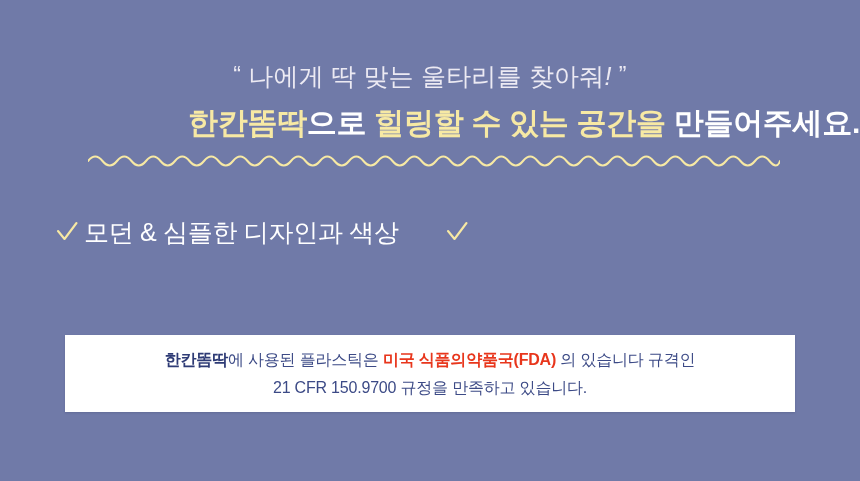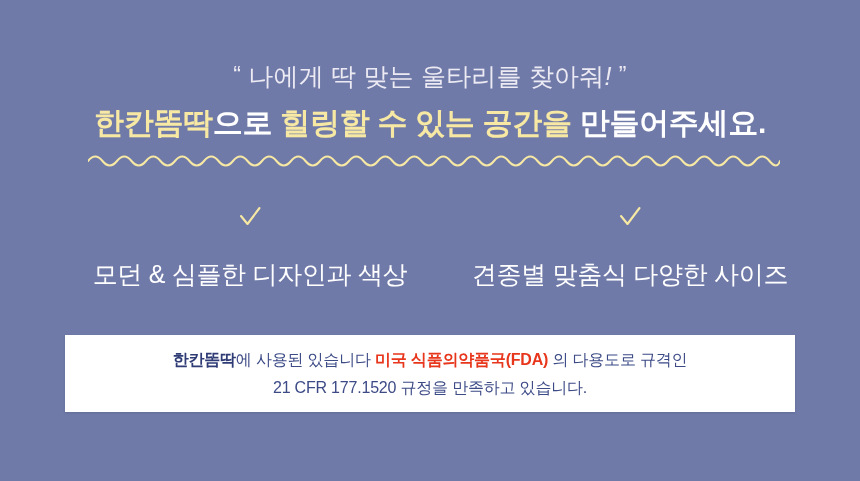--- a/index.html
+++ b/index.html
@@ -45,21 +45,21 @@
     font-style: italic;
     font-weight: 500;
   }
 
   
   .headline {
     position: absolute;
     top: 103px;
     left: 0;
     width: 860px;
-    text-align: center;
+    text-align: right;
     font-size: 30px;
     line-height: 40px;
     font-weight: 700;
     letter-spacing: -0.3px;
     white-space: nowrap;
   }
   .hl-yellow { color: #f7e9a4; }
   .hl-white  { color: #ffffff; }
 
   
@@ -79,22 +79,21 @@
     left: 55px;
     width: 760px;
     display: grid;
     grid-template-columns: 390px 370px;
     grid-auto-rows: 53px;
     row-gap: 0px;
   }
   .feature-item {
     display: flex;
     align-items: center;
-    gap: 30px;
-    flex-direction: column;
+    gap: 5px;
   }
   .check-icon {
     display: inline-block;
     width: 24px;
     height: 24px;
     flex: 0 0 24px;
   }
   .check-icon svg { display: block; }
   .feature-label {
     font-size: 25px;
@@ -172,27 +171,26 @@
       </span>
       <span class="feature-label">모던 &amp; 심플한 디자인과 색상</span>
     </div>
 
     <div class="feature-item">
       <span class="check-icon">
         <svg width="24" height="24" viewBox="0 0 24 24" fill="none" xmlns="http://www.w3.org/2000/svg" aria-hidden="true">
           <path d="M3 11 L9.5 19 L21.5 3" stroke="#f7e9a4" stroke-width="2.1" stroke-linecap="round" stroke-linejoin="round" fill="none"></path>
         </svg>
       </span>
-      <span class="feature-label">견종별 맞춤식 다양한 사이즈</span>
     </div>
 
 
 
   </div>
 
   <div class="note-box">
     <div class="note-line">
-      <span class="note-strong-dark">한칸똠딱</span><span>에 사용된 있습니다 </span><span class="note-strong-red">미국 식품의약품국(FDA)</span><span> 의 다용도로 규격인</span>
+      <span class="note-strong-dark">한칸똠딱</span><span>에 사용된 플라스틱은 </span><span class="note-strong-red">미국 식품의약품국(FDA)</span><span> 의 있습니다 규격인</span>
     </div>
-    <div class="note-line">21 CFR 177.1520 규정을 만족하고 있습니다.</div>
+    <div class="note-line">21 CFR 150.9700 규정을 만족하고 있습니다.</div>
   </div>
 
 </div>
 
 </body></html>

